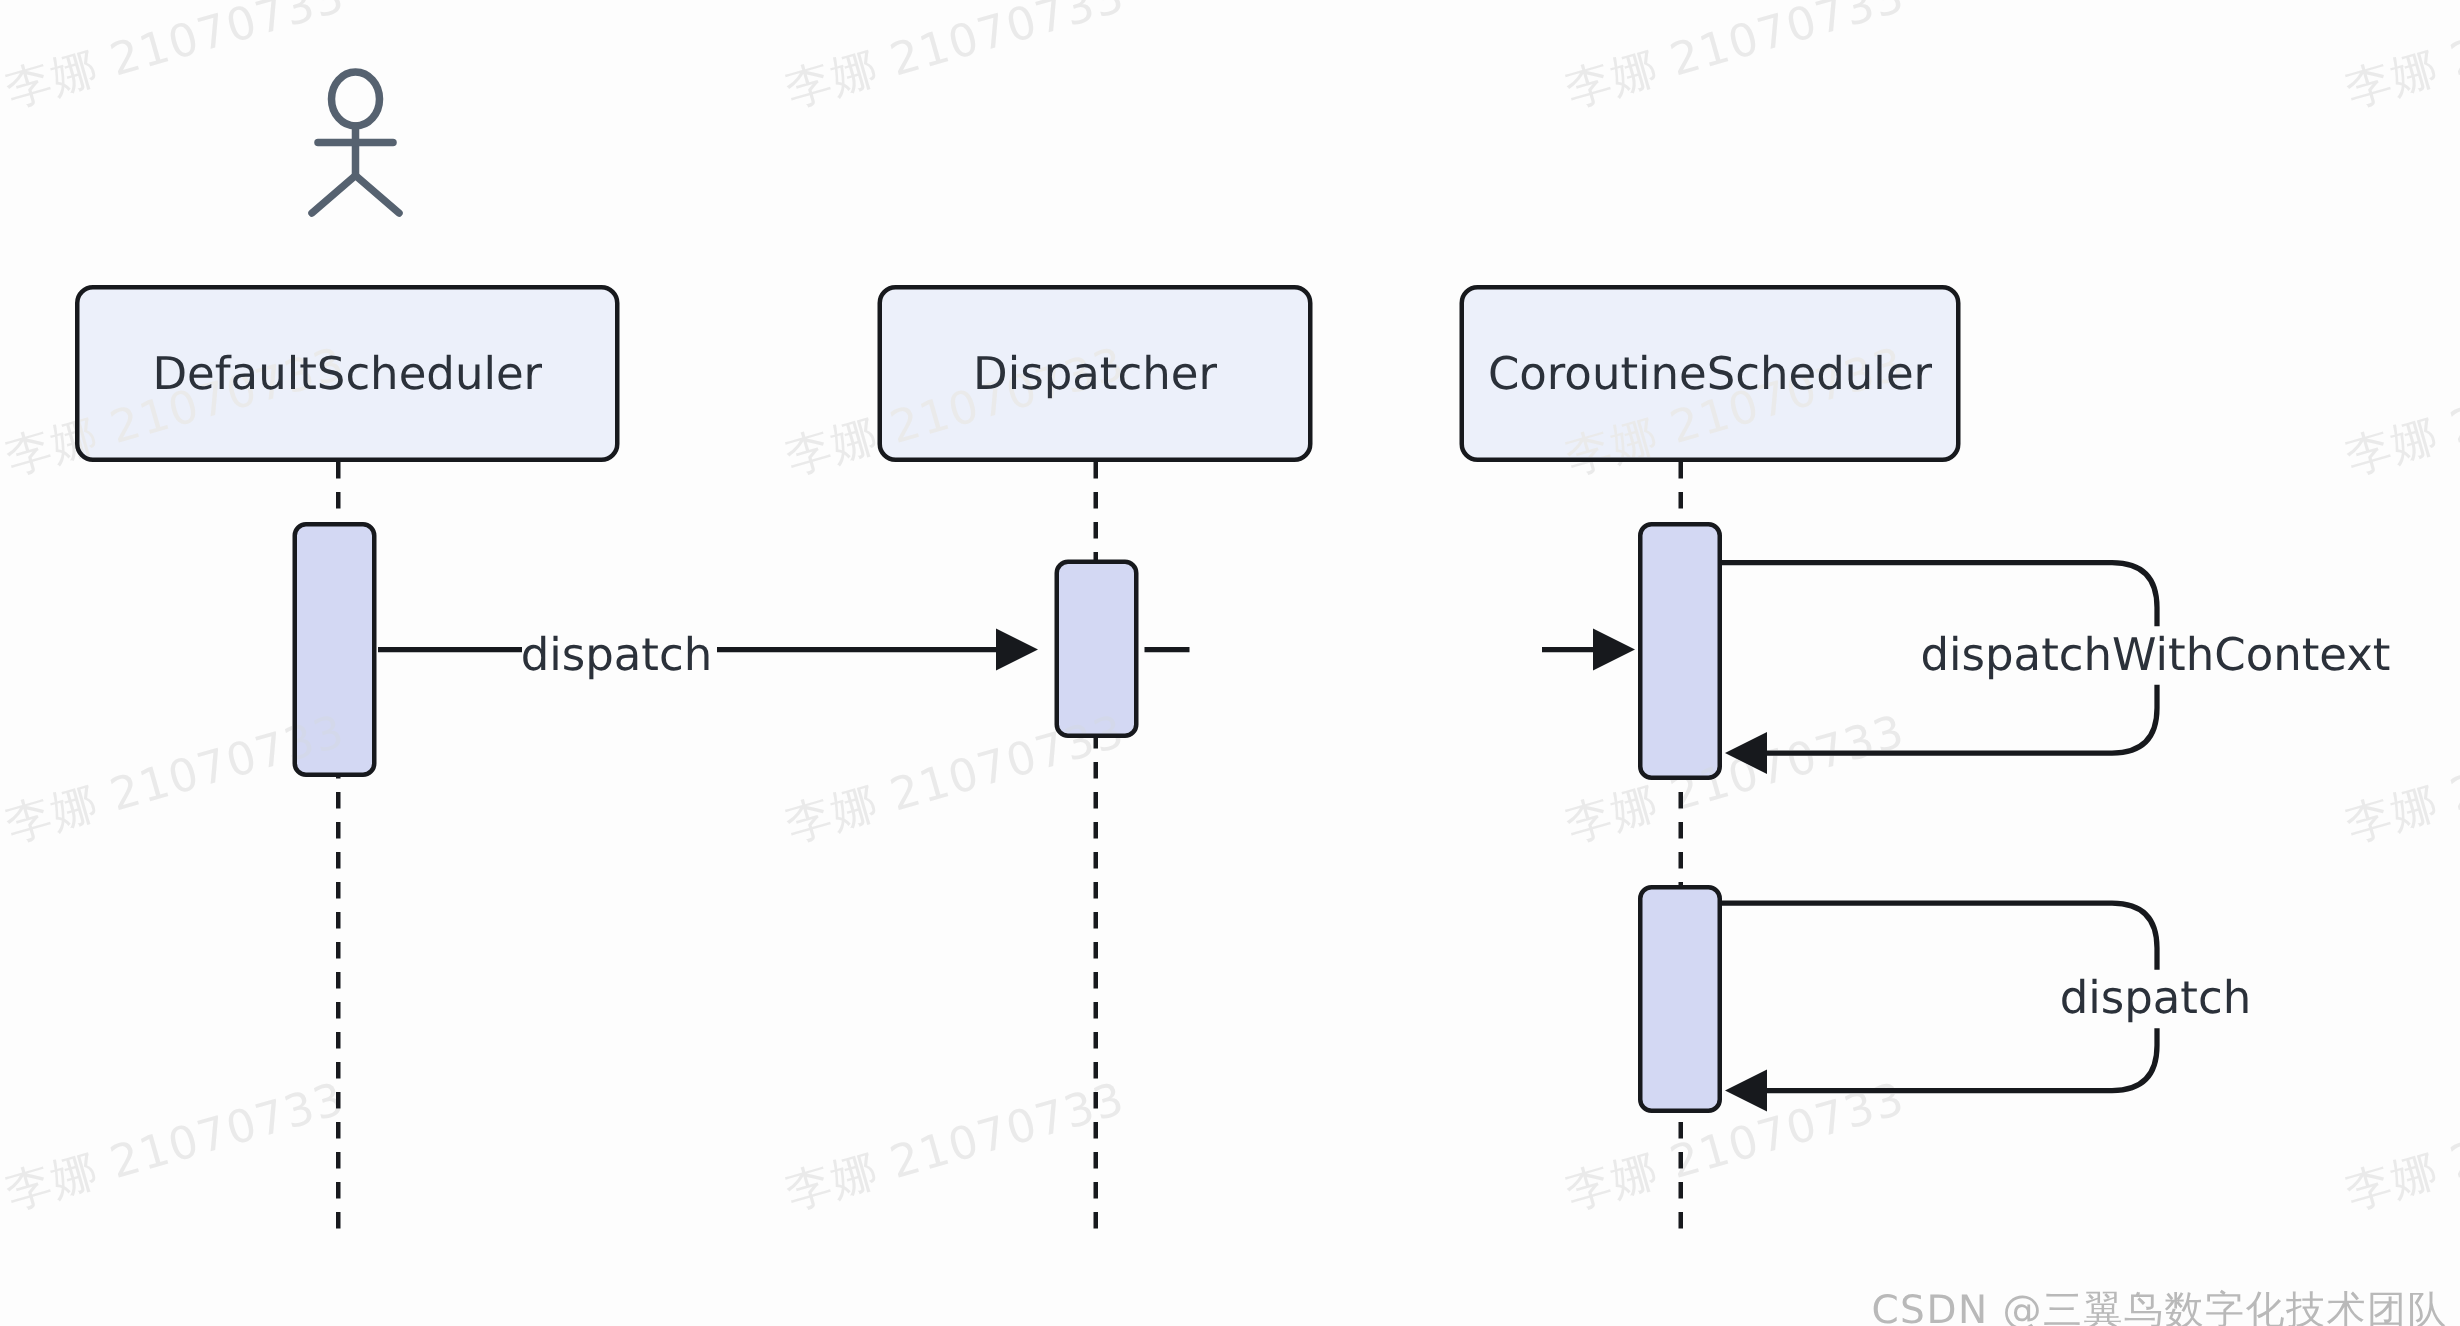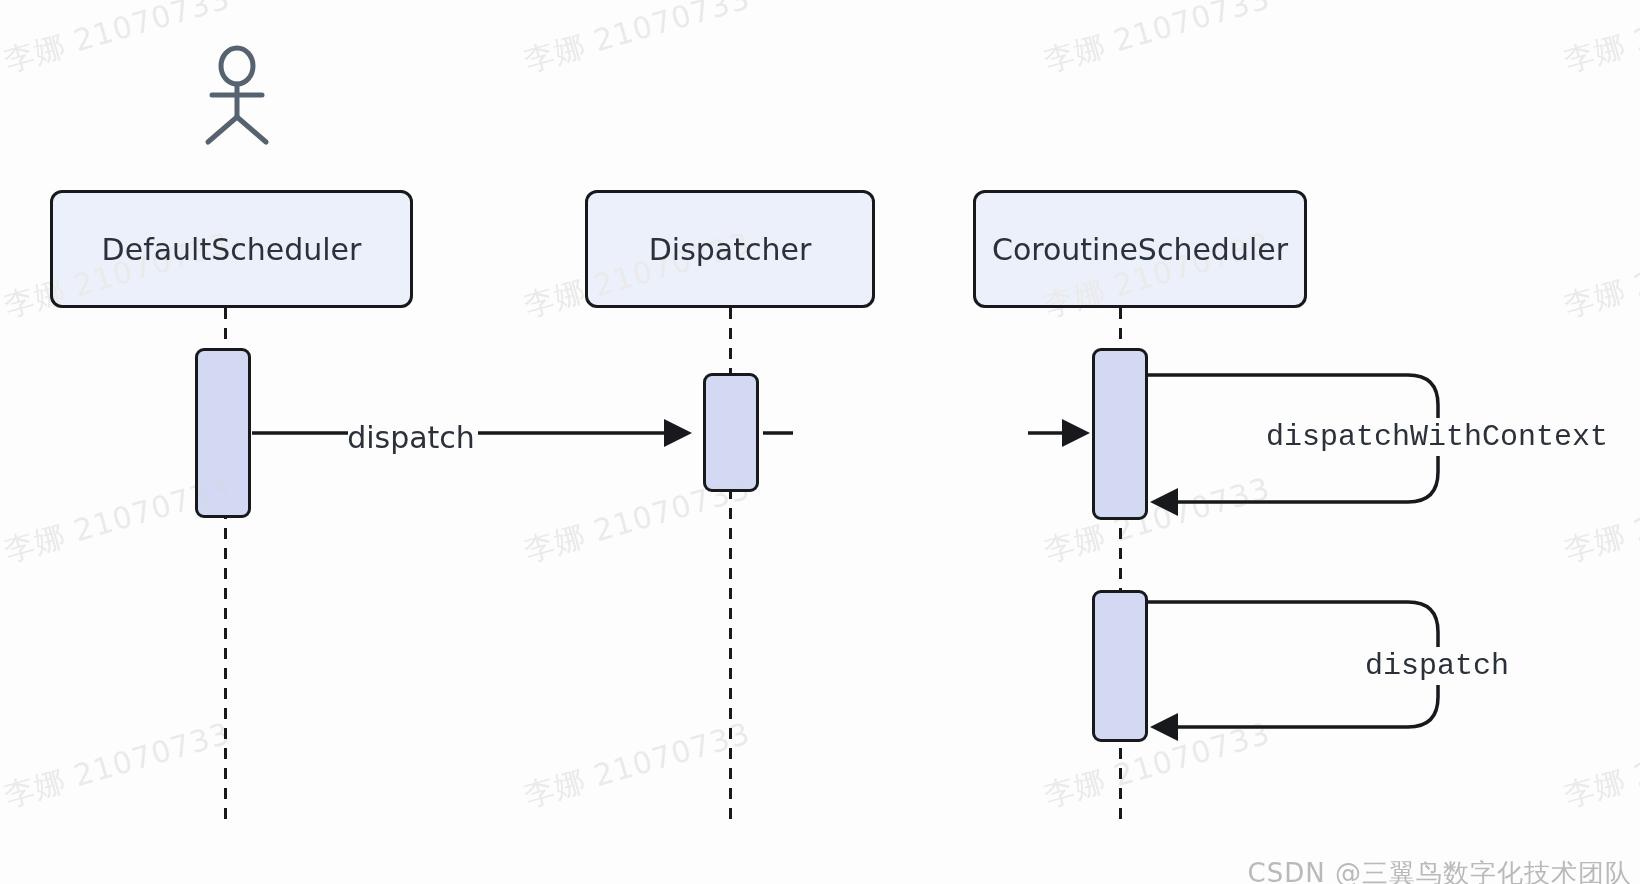--- a/index.html
+++ b/index.html
@@ -12,21 +12,21 @@
   #stage{position:relative;width:1640px;height:884px;overflow:hidden;background:var(--bg);}
   svg{position:absolute;left:0;top:0;}
   .pbox{position:absolute;top:190px;height:118px;background:var(--box-fill);
     border:3px solid var(--line);border-radius:12px;box-sizing:border-box;
     display:flex;align-items:center;justify-content:center;
     font-size:30px;color:var(--text);}
   .bar{position:absolute;width:56px;background:var(--bar-fill);
     border:3px solid var(--line);border-radius:9px;box-sizing:border-box;}
   .mlabel{position:absolute;transform:translate(-50%,-50%);font-size:30px;
     color:var(--text);white-space:nowrap;}
-  .loop-label{background:var(--bg);padding:2px 10px;font-family:Liberation Mono, monospace;}
+  .loop-label{background:var(--bg);padding:2px 10px;}
   .wm{position:absolute;font-size:30px;line-height:42px;color:var(--wm);
     white-space:nowrap;transform-origin:0 50%;transform:rotate(-16deg);
     mix-blend-mode:darken;pointer-events:none;letter-spacing:1px;}
   .footer-wm{position:absolute;right:8px;top:844px;font-size:26px;
     color:var(--footer-wm);white-space:nowrap;letter-spacing:1px;margin-top:12px;}
 </style>
 </head>
 <body>
 
 <div id="stage">

